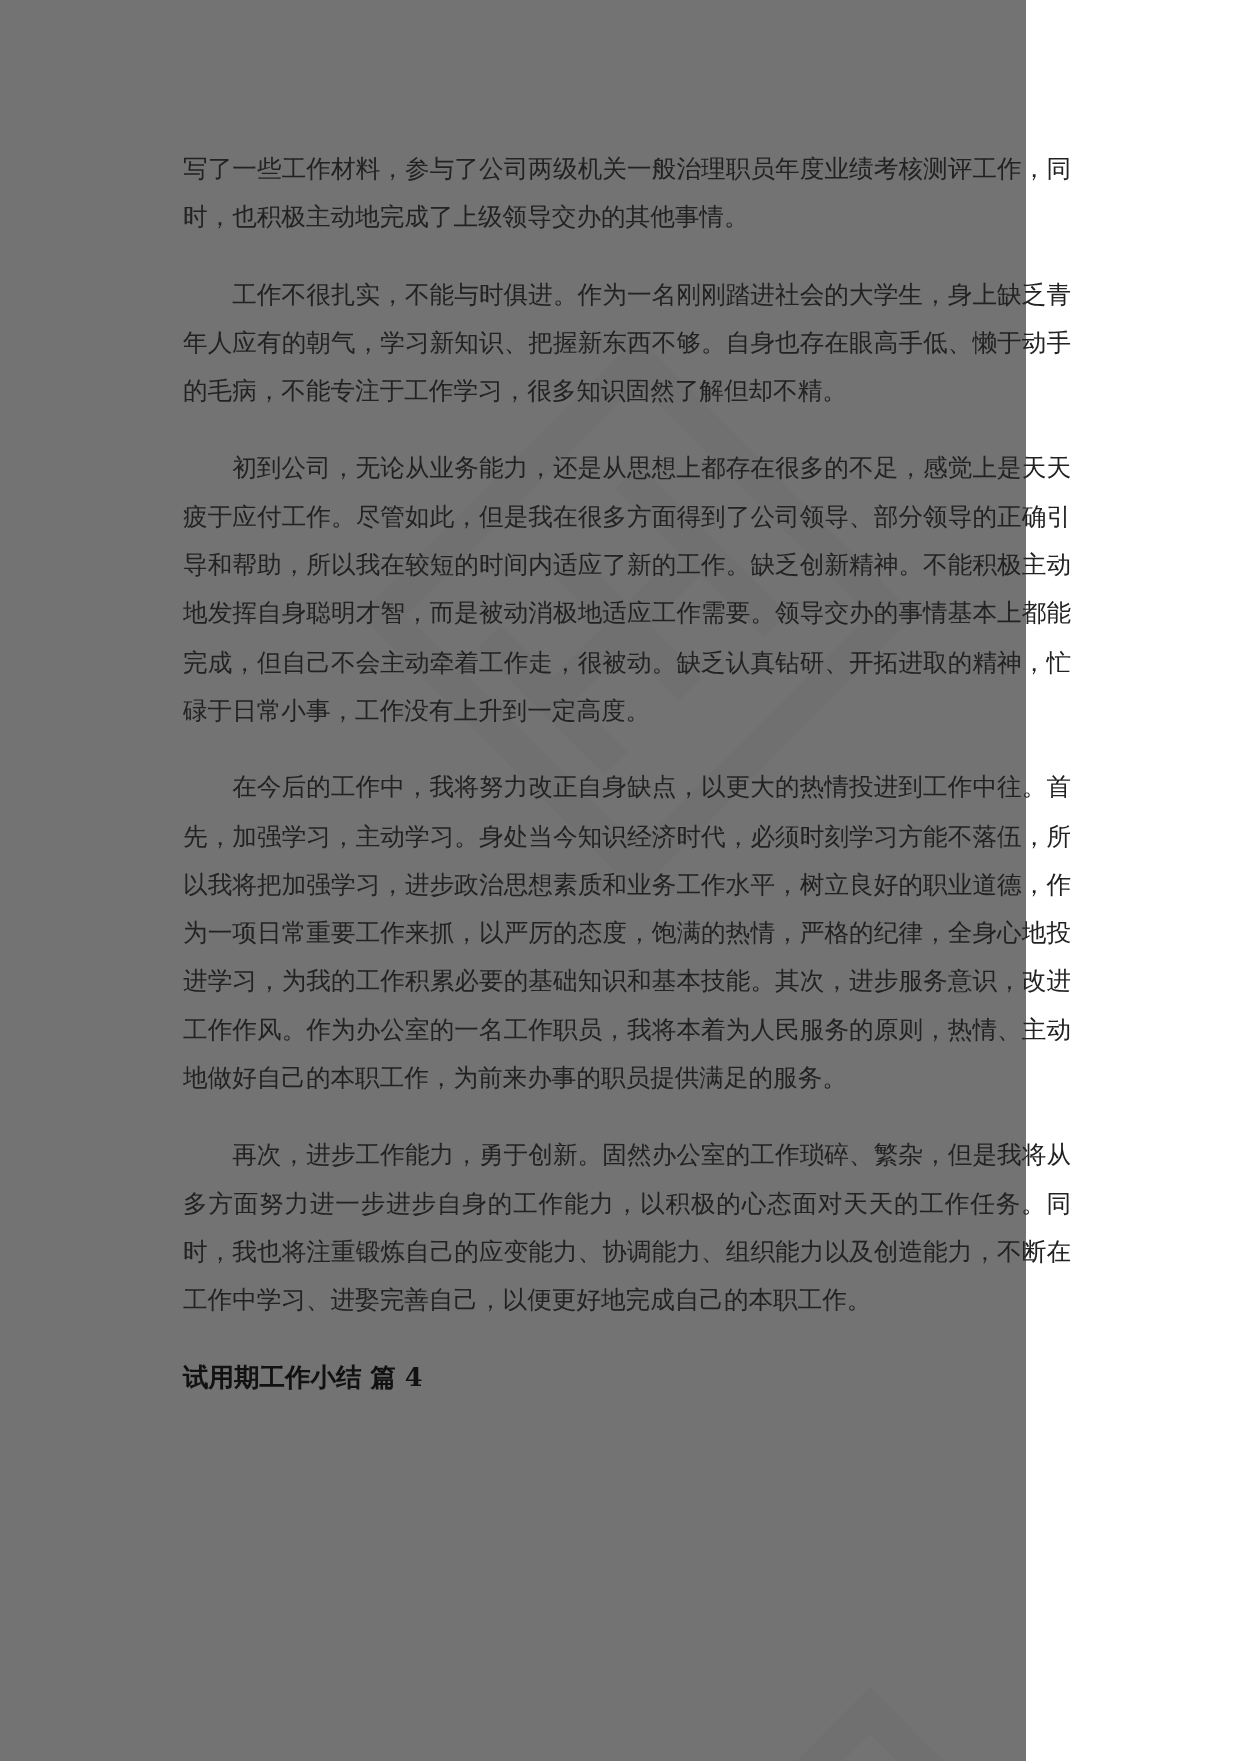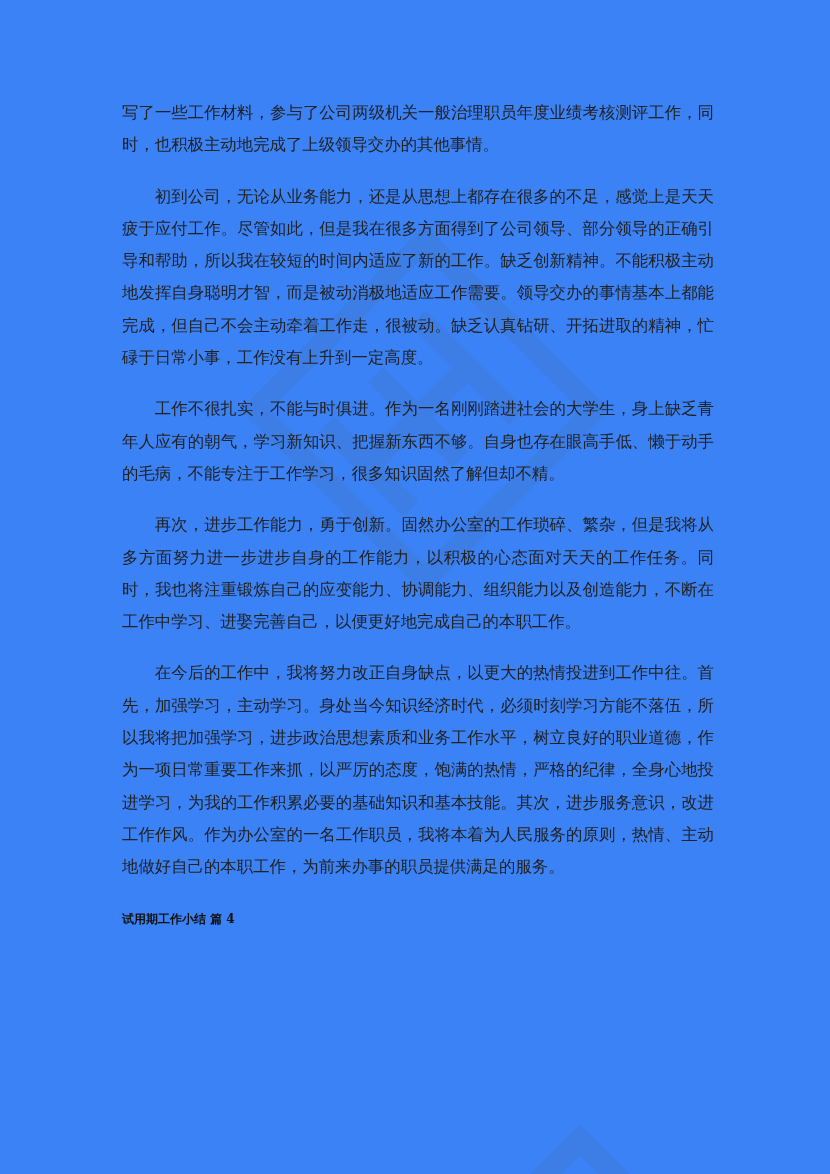--- a/index.html
+++ b/index.html
@@ -1,34 +1,34 @@
 <!DOCTYPE html>
 <html><head>
 <meta charset="utf-8">
 <style>
   html, body { margin: 0; padding: 0; background: #ffffff; }
   body { width: 830px; height: 1174px; position: relative; overflow: hidden; }
   .page {
-    position: absolute; left: 0; top: 0; width: 830px; height: 1174px; background: #3b82f6;
+    position: absolute; left: 0; top: 0; width: 684px; height: 1174px; background: #737373;
   }
   .watermark {
     position: absolute; pointer-events: none; opacity: 0.09;
   }
   .content {
     position: absolute; left: 122px; top: 97px; width: 592px;
     font-family: "DejaVu Serif", "Liberation Serif", serif;
     font-size: 16.4px; color: #222; line-height: 32.3px;
   }
   .para {
     margin: 0 0 19px 0; text-align: justify; text-align-last: left;
   }
   .para.indent { text-indent: 2em; }
   .heading {
     font-family: "DejaVu Serif", "Liberation Serif", serif;
-    font-weight: bold; font-size: 12px; color: #111;
+    font-weight: bold; font-size: 17px; color: #111;
     margin-top: 10px; line-height: 32px;
   }
 </style>
 </head>
 <body>
 
 <div class="page">
 
   <svg class="watermark" style="left:215px; top:200px;" width="420" height="420" viewBox="0 0 420 420">
     <g transform="rotate(45 210 210)" fill="none" stroke="#555" stroke-width="22">
@@ -39,19 +39,19 @@
 
   <svg class="watermark" style="left:370px; top:1100px;" width="420" height="420" viewBox="0 0 420 420">
     <g transform="rotate(45 210 210)" fill="none" stroke="#555" stroke-width="22">
       <rect x="90" y="90" width="240" height="240"></rect>
       <path d="M140 150 L280 150 M210 150 L210 290 M150 220 L270 220 M150 290 L270 290"></path>
     </g>
   </svg>
 
   <div class="content">
     <p class="para">写了一些工作材料，参与了公司两级机关一般治理职员年度业绩考核测评工作，同时，也积极主动地完成了上级领导交办的其他事情。</p>
+    <p class="para indent">工作不很扎实，不能与时俱进。作为一名刚刚踏进社会的大学生，身上缺乏青年人应有的朝气，学习新知识、把握新东西不够。自身也存在眼高手低、懒于动手的毛病，不能专注于工作学习，很多知识固然了解但却不精。</p>
     <p class="para indent">初到公司，无论从业务能力，还是从思想上都存在很多的不足，感觉上是天天疲于应付工作。尽管如此，但是我在很多方面得到了公司领导、部分领导的正确引导和帮助，所以我在较短的时间内适应了新的工作。缺乏创新精神。不能积极主动地发挥自身聪明才智，而是被动消极地适应工作需要。领导交办的事情基本上都能完成，但自己不会主动牵着工作走，很被动。缺乏认真钻研、开拓进取的精神，忙碌于日常小事，工作没有上升到一定高度。</p>
-    <p class="para indent">工作不很扎实，不能与时俱进。作为一名刚刚踏进社会的大学生，身上缺乏青年人应有的朝气，学习新知识、把握新东西不够。自身也存在眼高手低、懒于动手的毛病，不能专注于工作学习，很多知识固然了解但却不精。</p>
+    <p class="para indent">在今后的工作中，我将努力改正自身缺点，以更大的热情投进到工作中往。首先，加强学习，主动学习。身处当今知识经济时代，必须时刻学习方能不落伍，所以我将把加强学习，进步政治思想素质和业务工作水平，树立良好的职业道德，作为一项日常重要工作来抓，以严厉的态度，饱满的热情，严格的纪律，全身心地投进学习，为我的工作积累必要的基础知识和基本技能。其次，进步服务意识，改进工作作风。作为办公室的一名工作职员，我将本着为人民服务的原则，热情、主动地做好自己的本职工作，为前来办事的职员提供满足的服务。</p>
     <p class="para indent">再次，进步工作能力，勇于创新。固然办公室的工作琐碎、繁杂，但是我将从多方面努力进一步进步自身的工作能力，以积极的心态面对天天的工作任务。同时，我也将注重锻炼自己的应变能力、协调能力、组织能力以及创造能力，不断在工作中学习、进娶完善自己，以便更好地完成自己的本职工作。</p>
-    <p class="para indent">在今后的工作中，我将努力改正自身缺点，以更大的热情投进到工作中往。首先，加强学习，主动学习。身处当今知识经济时代，必须时刻学习方能不落伍，所以我将把加强学习，进步政治思想素质和业务工作水平，树立良好的职业道德，作为一项日常重要工作来抓，以严厉的态度，饱满的热情，严格的纪律，全身心地投进学习，为我的工作积累必要的基础知识和基本技能。其次，进步服务意识，改进工作作风。作为办公室的一名工作职员，我将本着为人民服务的原则，热情、主动地做好自己的本职工作，为前来办事的职员提供满足的服务。</p>
     <div class="heading">试用期工作小结  篇 4</div>
   </div>
 </div>
 
 </body></html>

